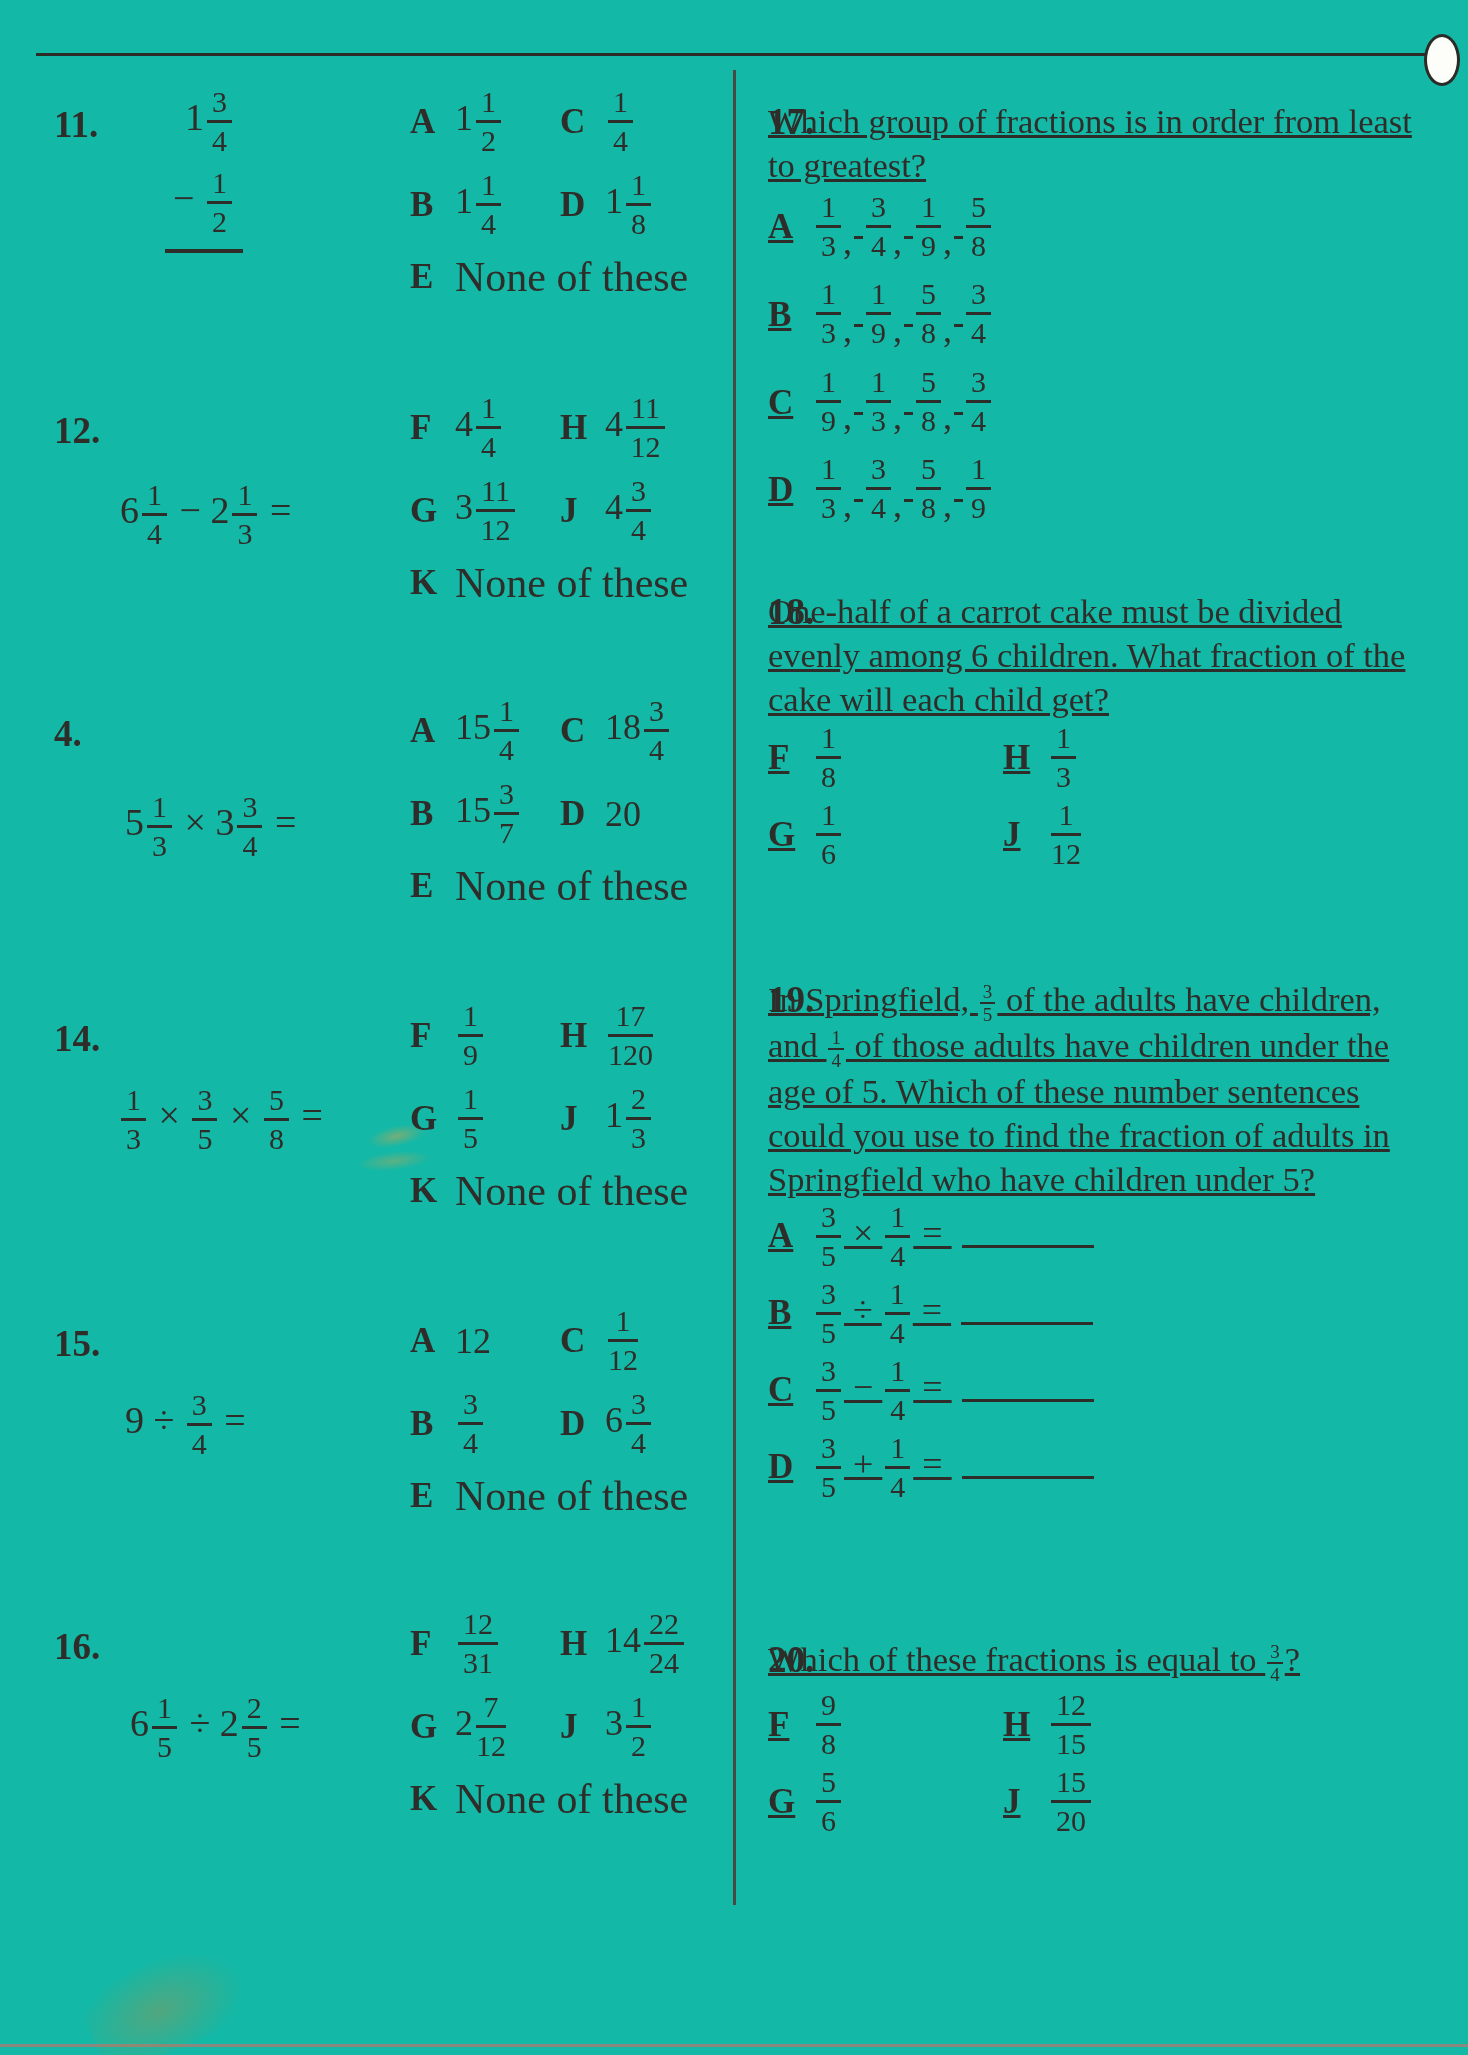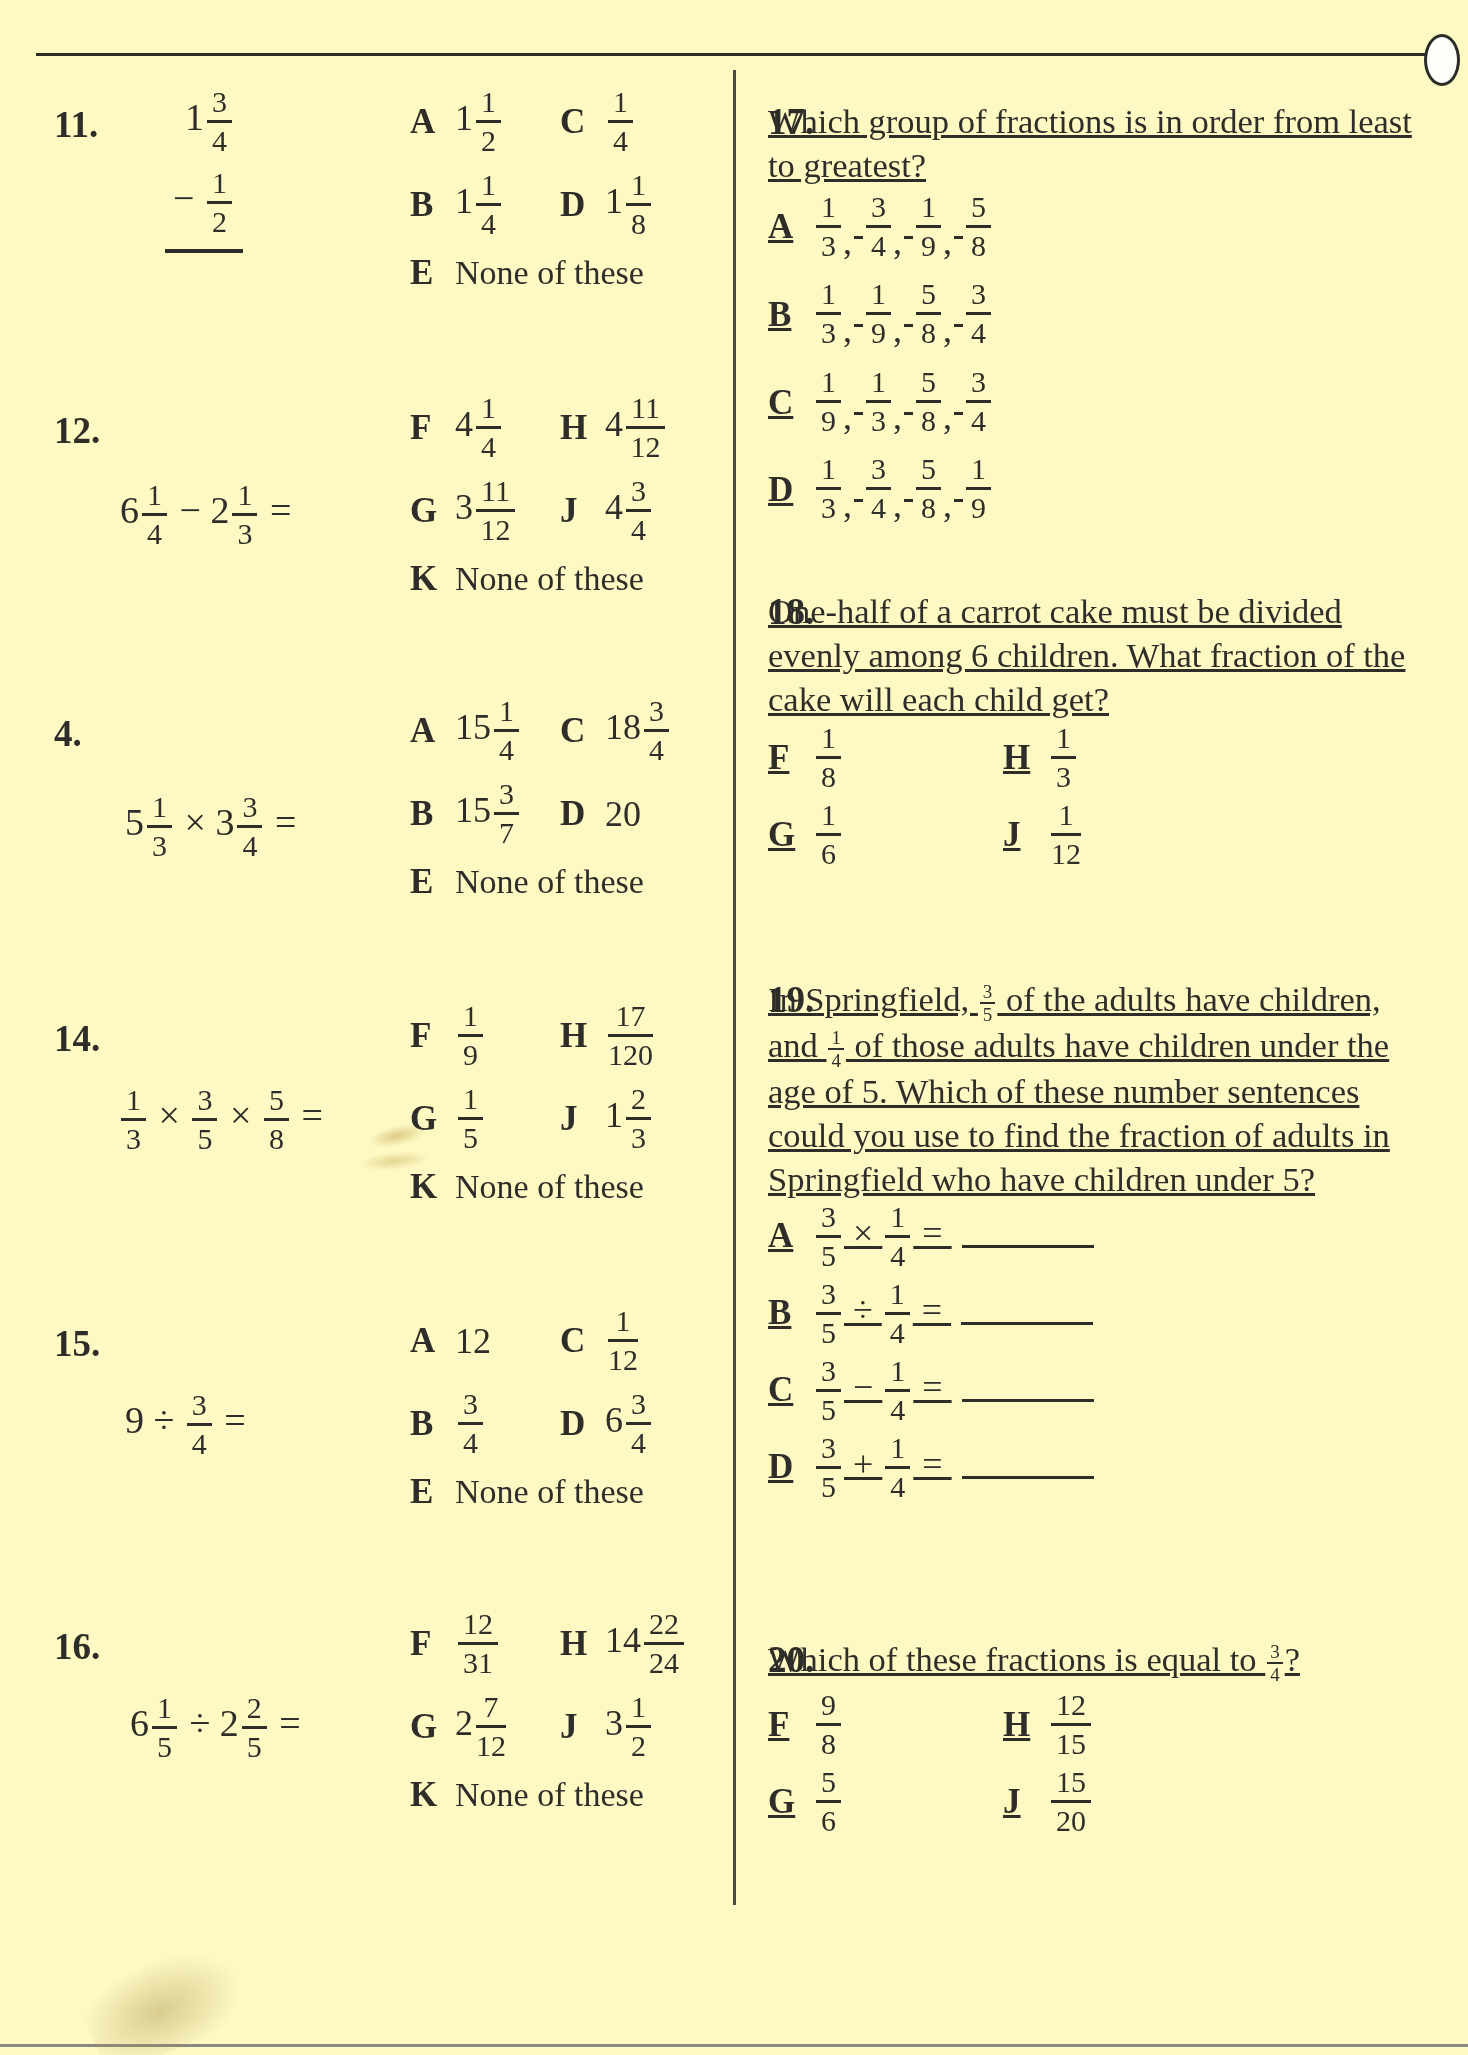--- a/index.html
+++ b/index.html
@@ -1,19 +1,19 @@
 <!DOCTYPE html>
 <html><head>
 <meta charset="utf-8">
 <style>
   html,body{margin:0;padding:0;}
   .page{
     position:relative;
     width:1468px;height:2055px;
-    background:#fef9c3;
+    background:#14b8a6;
     color:#2f2d29;
     font-family:"Liberation Serif", serif;
     overflow:hidden;
   }
   
   .top-rule{position:absolute;left:36px;top:53px;width:1392px;height:3px;background:#2b2b27;}
   .corner-circle{position:absolute;left:1424px;top:34px;width:30px;height:46px;
     border:3px solid #2b2b27;border-radius:50%;background:#fdfdfa;}
   .divider{position:absolute;left:733px;top:70px;width:3px;height:1835px;background:#4a4844;}
   .bottom-rule{position:absolute;left:0;top:2044px;width:1468px;height:3px;background:#8a887f;}
@@ -43,21 +43,21 @@
   .q16 .problem{left:90px;top:68px}
   .stacked{position:absolute;left:125px;top:-16px;font-size:38px;}
   .srow{display:block;text-align:right;padding:0 8px;white-space:nowrap;}
   .srow + .srow{margin-top:12px;border-bottom:4px solid #2f2d29;padding-bottom:12px;}
   .opts{position:absolute;left:370px;top:-16px;width:326px;
     display:grid;grid-template-columns:150px 1fr;row-gap:14px;}
   .opt{white-space:nowrap;display:flex;align-items:center;}
   .opt.wide{grid-column:1 / -1;}
   .olet{display:inline-block;min-width:45px;font-weight:bold;font-size:35px;flex:0 0 auto;}
   .oval{font-size:36px;}
-  .opt.wide .oval{font-size:34px;}
+  .opt.wide .oval{font-size:42px;}
   
   .rq{position:absolute;left:768px;width:650px;text-decoration:underline;}
   .q17{top:100px}.q18{top:590px}.q19{top:978px}.q20{top:1638px}
   .rq .qnum{position:absolute;left:0;top:0;}
   .rq .content{}
   .stem{font-size:34.5px;line-height:1.27;}
   .stem .frac{font-size:19px;margin:0 2px;}
   .stem .frac .fnum{border-bottom:2px solid currentColor;padding:0 3px 1px;}
   .stem .frac .fden{padding-top:1px;}
   .ropts{margin-top:4px;}

